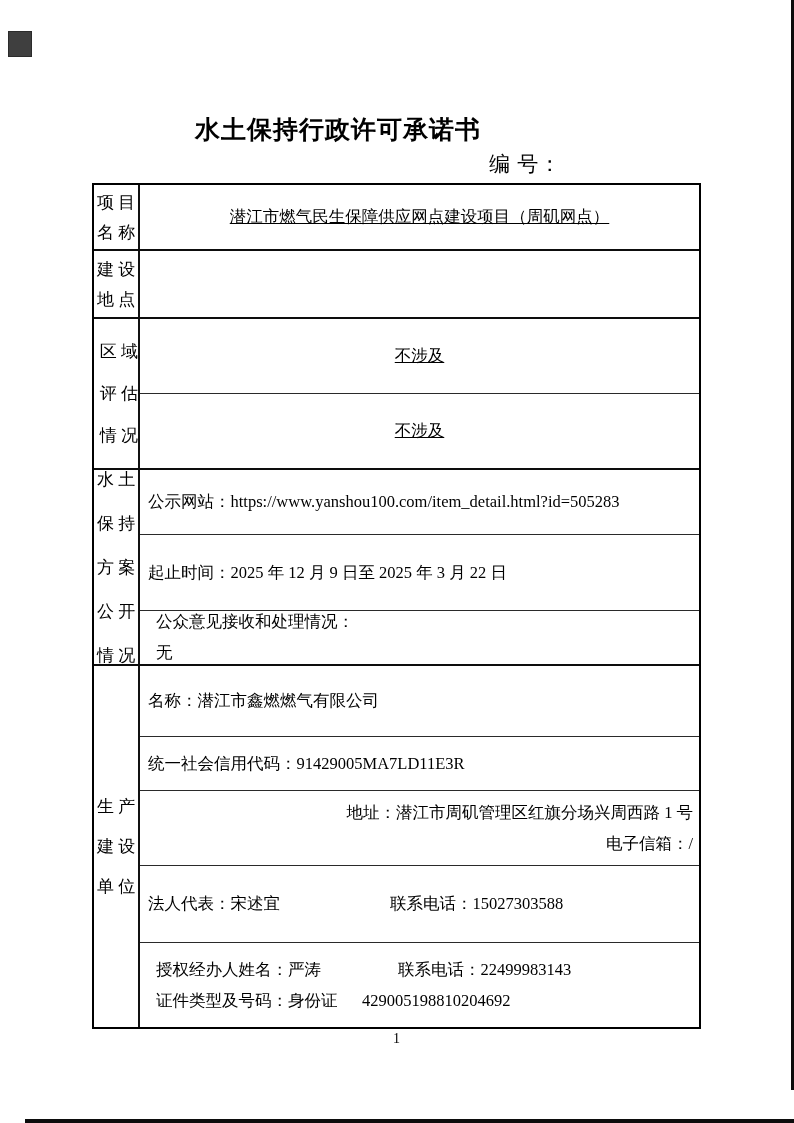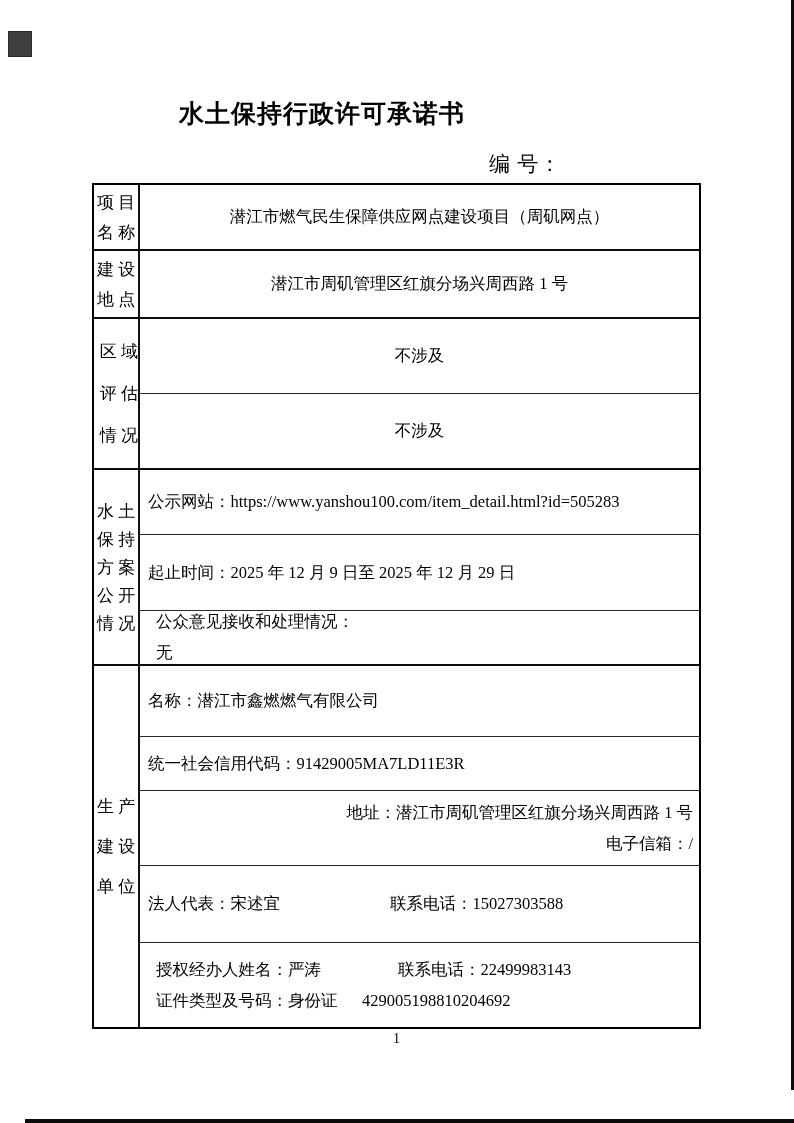--- a/index.html
+++ b/index.html
@@ -9,21 +9,21 @@
   }
   .sheet{
     position:relative;width:794px;height:1123px;background:#ffffff;overflow:hidden;
   }
   
   .corner-mark{position:absolute;left:8px;top:31px;width:22px;height:24px;background:#3f3f3f;border:1px solid #2b2b2b;}
   .edge-right{position:absolute;left:791px;top:0;width:3px;height:1090px;background:#0c0c0c;}
   .edge-bottom{position:absolute;left:25px;top:1119px;width:769px;height:4px;background:#0c0c0c;}
 
   .doc-title{
-    position:absolute;top:97px;left:0;width:644px;margin:0;
+    position:absolute;top:97px;left:0;width:644px;margin:16px;
     text-align:center;font-size:25px;font-weight:bold;letter-spacing:1px;
   }
   .doc-number{
     position:absolute;top:150px;left:489px;font-size:21px;letter-spacing:1px;
   }
 
   .main-table{
     position:absolute;left:92px;top:183px;width:609px;
     border:2px solid #000;box-sizing:border-box;background:#fff;
     font-size:16.5px;
@@ -36,31 +36,31 @@
   .band-d{height:194px;}
   .band-e{height:361px;}
 
   .label-cell{
     flex:0 0 44px;border-right:2px solid #111;
     display:flex;flex-direction:column;justify-content:center;align-items:center;
     font-size:17px;text-align:center;
   }
   .gap-s{row-gap:7px;}
   .gap-m{row-gap:19px;align-items:flex-end;}
-  .gap-l{row-gap:5px;}
+  .gap-l{row-gap:21px;}
   .gap-e{row-gap:17px;}
 
   .content-col{flex:1;display:flex;flex-direction:column;min-width:0;}
   .row{
     box-sizing:border-box;border-bottom:1px solid #2a2a2a;
     display:flex;flex-direction:column;justify-content:center;
     padding-left:8px;padding-right:6px;
   }
   .row:last-child{border-bottom:none;flex:1;padding-left:16px;}
-  .row.center{align-items:center;padding-left:0;padding-right:0;text-align:center;}
+  .row.center{align-items:center;padding-left:0;padding-right:0;text-align:center;text-decoration:underline;}
   .h-c1{height:75px;}
   .h-d1{height:66px;}
   .h-d2{height:77px;}
   .h-e1{height:71px;}
   .h-e2{height:54px;}
   .h-e3{height:75px;text-align:right;}
   .h-e4{height:77px;}
   .two-line{row-gap:9px;}
   .pair{display:flex;flex-direction:row;align-items:center;}
   .pair .w1{flex:0 0 242px;}
@@ -95,25 +95,20 @@
           <span>潜江市燃气民生保障供应网点建设项目（周矶网点）</span>
         </div>
       </div>
     </div>
 
     <div class="band band-b">
       <div class="label-cell gap-s">
         <span>建 设</span>
         <span>地 点</span>
       </div>
-      <div class="content-col">
-        <div class="row center">
-          <span>潜江市周矶管理区红旗分场兴周西路 1 号</span>
-        </div>
-      </div>
     </div>
 
     <div class="band band-c">
       <div class="label-cell gap-m">
         <span>区 域</span>
         <span>评 估</span>
         <span>情 况</span>
       </div>
       <div class="content-col">
         <div class="row center h-c1">
@@ -131,21 +126,21 @@
         <span>保 持</span>
         <span>方 案</span>
         <span>公 开</span>
         <span>情 况</span>
       </div>
       <div class="content-col">
         <div class="row h-d1">
           <span>公示网站：https://www.yanshou100.com/item_detail.html?id=505283</span>
         </div>
         <div class="row h-d2">
-          <span>起止时间：2025 年 12 月 9 日至 2025 年 12 月 29 日</span>
+          <span>起止时间：2025 年 12 月 9 日至 2025 年 3 月 22 日</span>
         </div>
         <div class="row two-line">
           <span>公众意见接收和处理情况：</span>
           <span>无</span>
         </div>
       </div>
     </div>
 
     <div class="band band-e">
       <div class="label-cell gap-e">

